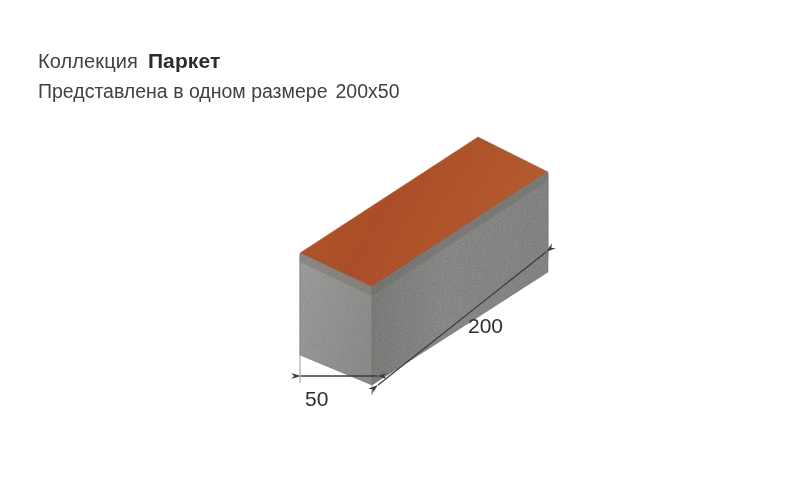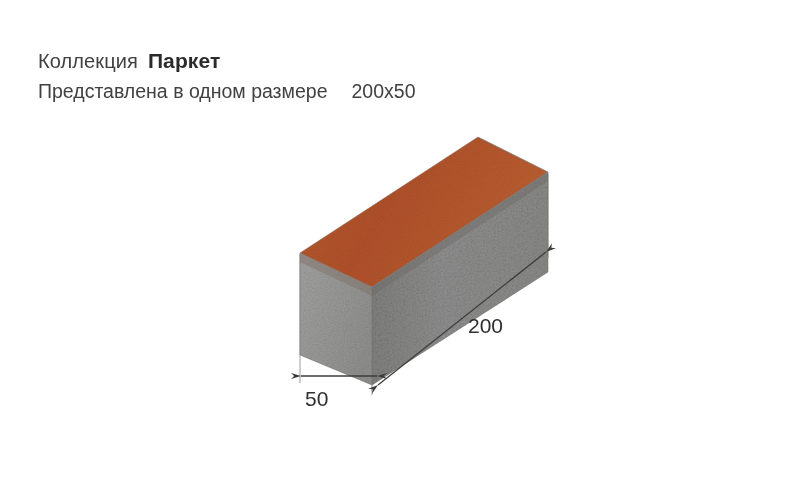--- a/index.html
+++ b/index.html
@@ -36,21 +36,21 @@
     margin-left: 10px;
     font-size: 21px;
   }
   .caption-line-2 {
     font-size: 19.5px;
     margin-top: 4px;
     white-space: nowrap;
     color: #414141;
   }
   .caption-line-2 .size-value {
-    margin-left: 24px;
+    margin-left: 8px;
   }
 
   
   #figure-svg {
     position: absolute;
     left: 0;
     top: 0;
     width: 800px;
     height: 496px;
   }

